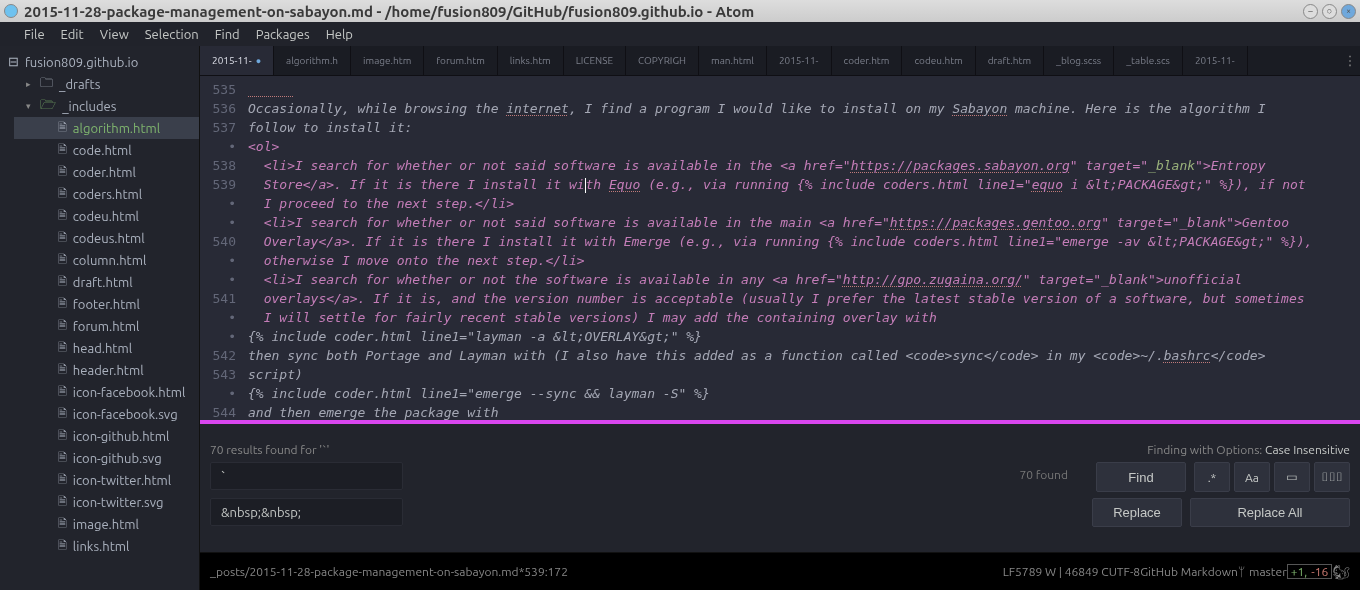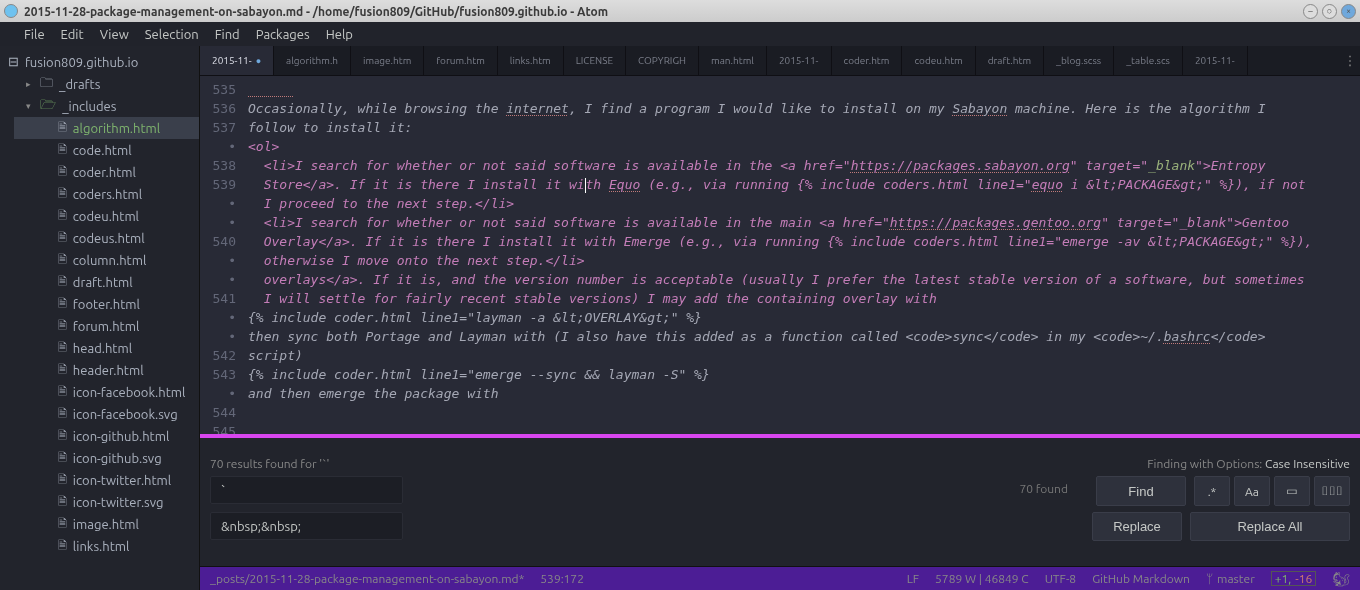--- a/index.html
+++ b/index.html
@@ -1,19 +1,19 @@
 <!DOCTYPE html>
 <html><head>
 <meta charset="utf-8">
 <style>
 * { margin: 0; padding: 0; box-sizing: border-box; }
 body { font-family: "Segoe UI", Ubuntu, Cantarell, sans-serif; background: #1d1f21; color: #c5c8c6; font-size: 13px; overflow: hidden; width: 1360px; height: 590px; }
 .titlebar { background: linear-gradient(to bottom, #dddddd, #cccccc); height: 22px; display: flex; align-items: center; padding: 0 4px; color: #3a3a3a; }
 .titlebar-icon { width: 14px; height: 14px; border-radius: 50%; background: #6fc2ef; margin-right: 6px; border: 1px solid #888; }
-.titlebar-title { font-weight: bold; font-size: 12px; flex: 1; }
+.titlebar-title { font-weight: bold; font-size: 15px; flex: 1; }
 .win-btns { display: flex; gap: 4px; }
 .win-btn { width: 15px; height: 15px; border-radius: 50%; border: 1px solid #888; display: flex; align-items: center; justify-content: center; font-size: 9px; line-height: 1; color: #555; }
 .win-min { background: #ddd; } .win-max { background: #ddd; } .win-close { background: #6fa8dc; }
 .menubar { background: #21232b; height: 24px; display: flex; align-items: center; padding: 0 24px; gap: 16px; color: #c5c8c6; font-size: 13px; }
 .menuitem { cursor: pointer; }
 .main { display: flex; height: calc(100% - 22px - 24px); }
 .sidebar { width: 200px; background: #22242c; border-right: 1px solid #111; overflow-y: auto; }
 .tree-root { padding: 4px 0; }
 .tree-header { display: flex; align-items: center; padding: 4px 8px; font-size: 13px; color: #abb2bf; }
 .tree-indent { padding-left: 14px; }
@@ -45,21 +45,21 @@
 .cursor { border-left: 1px solid #fff; display: inline-block; height: 15px; vertical-align: middle; }
 .find-panel { background: #22242c; border-top: 4px solid #d946ef; padding: 19px 10px; }
 .find-status { display: flex; justify-content: space-between; color: #888; font-size: 12px; margin-bottom: 6px; }
 .find-row { display: flex; gap: 8px; margin-bottom: 6px; }
 .find-input { flex: 1; background: #1c1e25; border: 1px solid #2a2c35; color: #c5c8c6; padding: 6px 10px; font-family: inherit; font-size: 13px; border-radius: 2px; position: relative; }
 .find-count { position: absolute; right: 20px; top: 6px; color: #777; font-size: 12px; }
 .find-input-wrap { position: relative; flex: 1; }
 .find-btn { background: #2e313c; border: 1px solid #3a3d49; color: #c5c8c6; padding: 6px 20px; cursor: pointer; border-radius: 2px; min-width: 90px; text-align: center; font-size: 13px; }
 .find-opts { display: flex; gap: 4px; }
 .find-opt { background: #2e313c; border: 1px solid #3a3d49; color: #c5c8c6; width: 36px; height: 30px; display: flex; align-items: center; justify-content: center; cursor: pointer; border-radius: 2px; font-size: 12px; }
-.statusbar { background: #4c1d95; height: 24px; display: flex; align-items: center; padding: 0 10px; color: #888; font-size: 12px; border-top: 1px solid #111; gap: 16px; }
+.statusbar { background: #000000; height: 38px; display: flex; align-items: center; padding: 0 10px; color: #888; font-size: 12px; border-top: 1px solid #111; gap: 0; }
 .statusbar .spacer { flex: 1; }
 .git-plus { color: #7fb56e; }
 .git-minus { color: #cc7b72; }
 .git-branch { display: flex; align-items: center; gap: 4px; }
 .sb-box { border: 1px solid #555; padding: 0 3px; display: inline-flex; align-items: center; gap: 4px; }
 .squirrel { font-size: 14px; }
 </style>
 </head>
 <body>
 
@@ -236,20 +236,21 @@
         <div class="line"><span class="sq txt">&nbsp;&nbsp;&nbsp;&nbsp;&nbsp;&nbsp;</span> <span class="txt">&nbsp;</span></div>
         <div class="line"><span class="txt">Occasionally, while browsing the </span><span class="txt sq">internet</span><span class="txt">, I find a program I would like to install on my </span><span class="txt sq">Sabayon</span><span class="txt"> machine. Here is the algorithm I</span></div>
         <div class="line"><span class="txt">follow to install it:</span></div>
         <div class="line"><span class="tag">&lt;ol&gt;</span></div>
         <div class="line"><span class="tag">  &lt;li&gt;I search for whether or not said software is available in the &lt;a href="</span><span class="tag sq">https://packages.sabayon.org</span><span class="tag">" target="</span><span class="str">_blank</span><span class="tag">"&gt;Entropy</span></div>
         <div class="line"><span class="tag">  Store&lt;/a&gt;. If it is there I install it wi</span><span class="cursor"></span><span class="tag">th </span><span class="tag sq">Equo</span><span class="tag"> (e.g., via running {% include coders.html line1="</span><span class="tag sq">equo</span><span class="tag"> i &amp;lt;PACKAGE&amp;gt;" %}), if not</span></div>
         <div class="line"><span class="tag">  I proceed to the next step.&lt;/li&gt;</span></div>
         <div class="line"><span class="tag">  &lt;li&gt;I search for whether or not said software is available in the main &lt;a href="</span><span class="tag sq">https://packages.gentoo.org</span><span class="tag">" target="_blank"&gt;Gentoo</span></div>
         <div class="line"><span class="tag">  Overlay&lt;/a&gt;. If it is there I install it with Emerge (e.g., via running {% include coders.html line1="emerge -av &amp;lt;PACKAGE&amp;gt;" %}),</span></div>
         <div class="line"><span class="tag">  otherwise I move onto the next step.&lt;/li&gt;</span></div>
+        <div class="line"><span class="tag">  &lt;li&gt;I search for whether or not the software is available in any &lt;a href="</span><span class="tag sq">http://gpo.zugaina.org/</span><span class="tag">" target="_blank"&gt;unofficial</span></div>
         <div class="line"><span class="tag">  overlays&lt;/a&gt;. If it is, and the version number is acceptable (usually I prefer the latest stable version of a software, but sometimes</span></div>
         <div class="line"><span class="tag">  I will settle for fairly recent stable versions) I may add the containing overlay with</span></div>
         <div class="line"><span class="txt">{% include coder.html line1="layman -a &amp;lt;OVERLAY&amp;gt;" %}</span></div>
         <div class="line"><span class="txt">then sync both Portage and Layman with (I also have this added as a function called &lt;code&gt;sync&lt;/code&gt; in my &lt;code&gt;~/.</span><span class="txt sq">bashrc</span><span class="txt">&lt;/code&gt;</span></div>
         <div class="line"><span class="txt">script)</span></div>
         <div class="line"><span class="txt">{% include coder.html line1="emerge --sync &amp;&amp; layman -S" %}</span></div>
         <div class="line"><span class="txt">and then emerge the package with</span></div>
       </div>
     </div>
 

